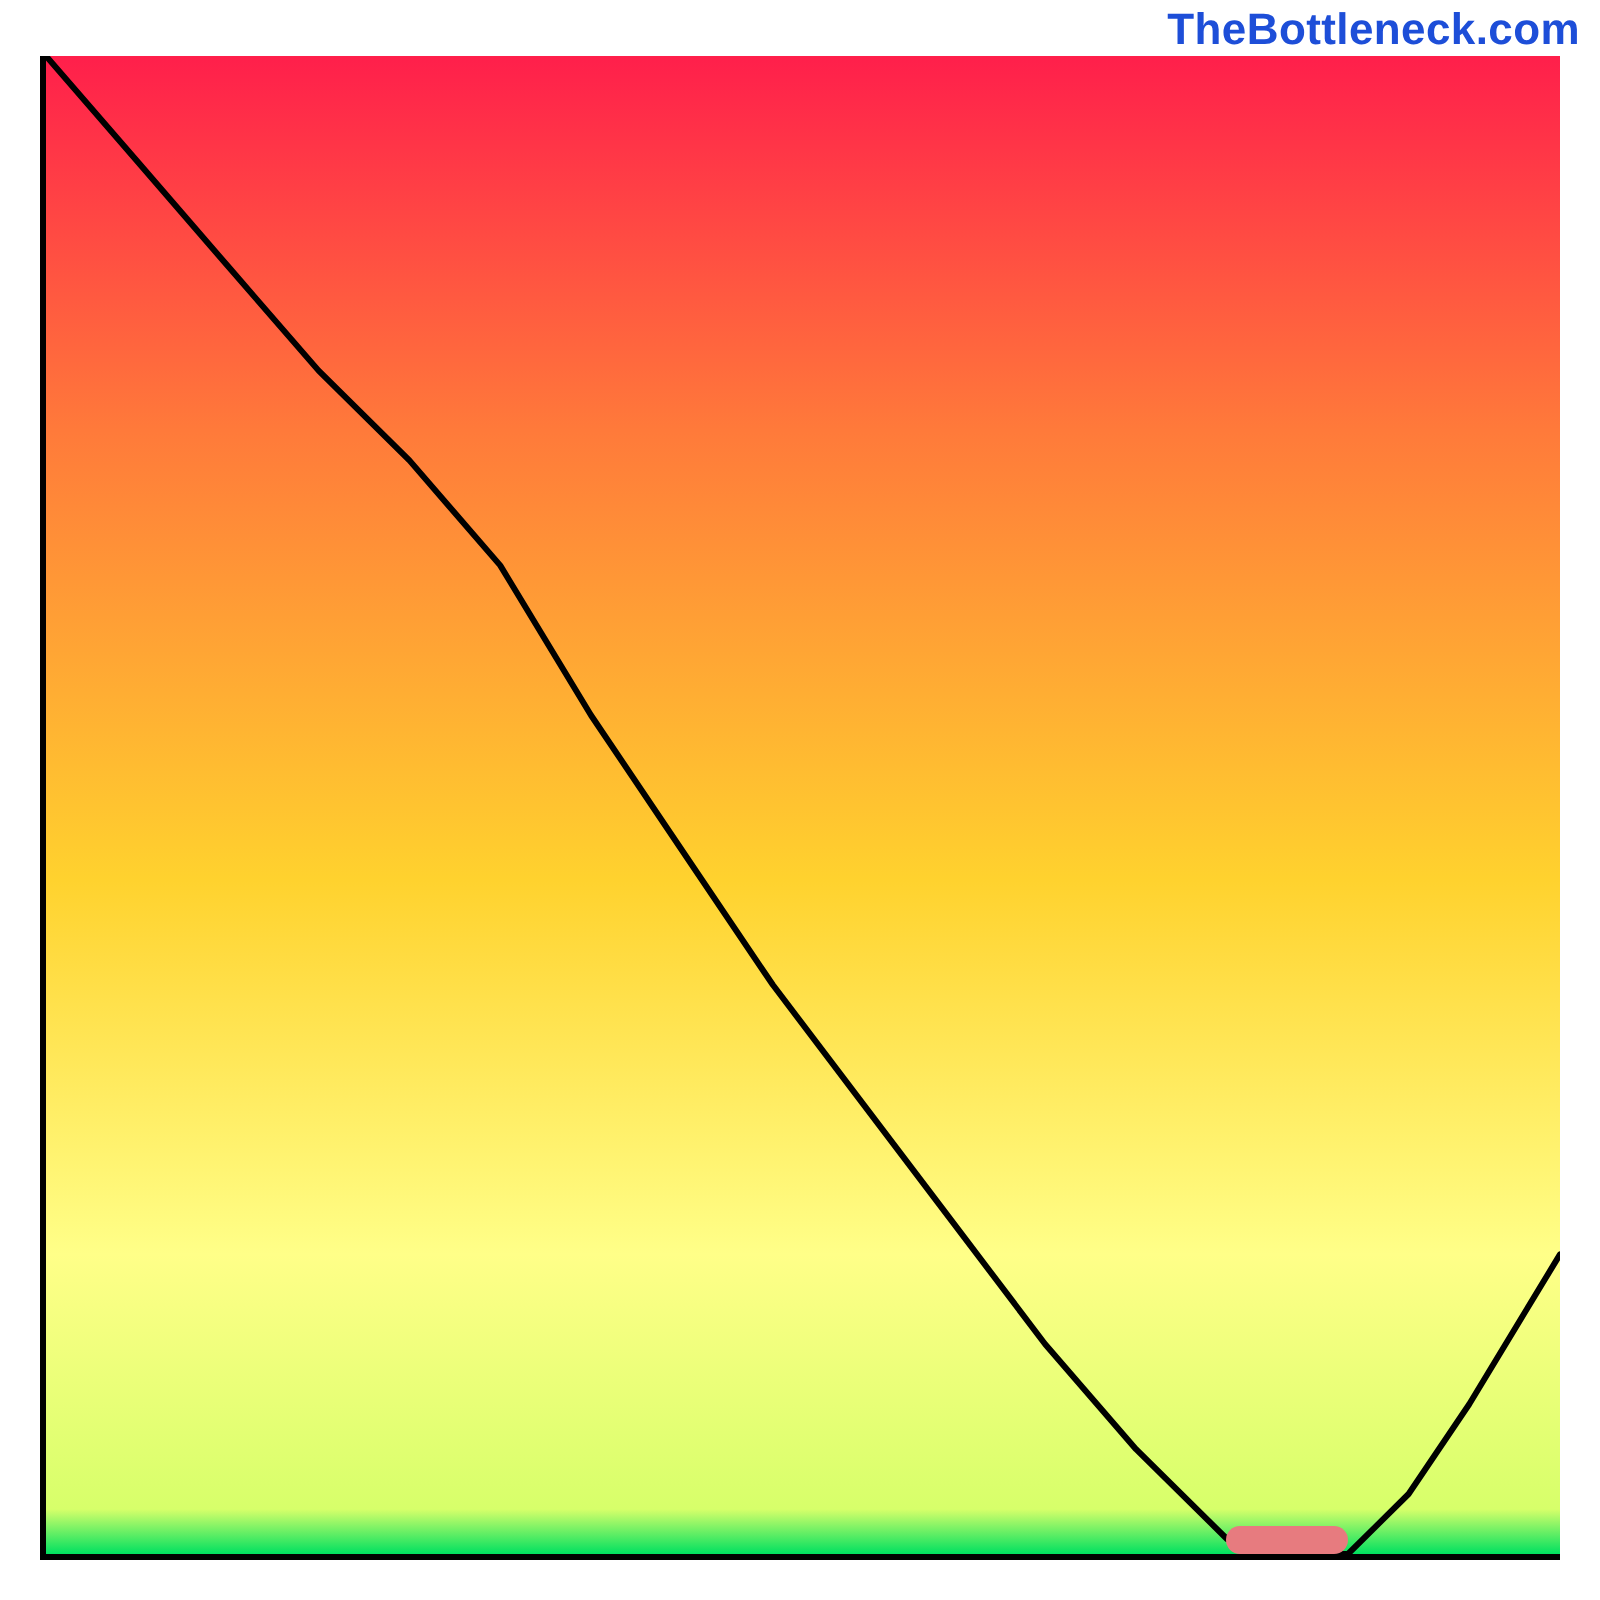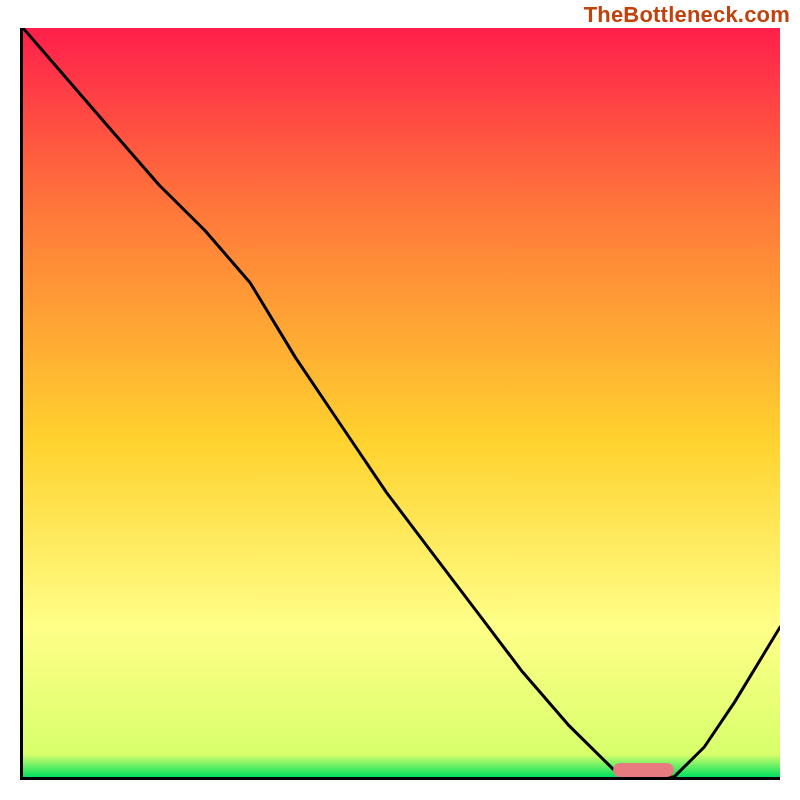--- a/index.html
+++ b/index.html
@@ -15,21 +15,21 @@
     position: relative;
     width: 800px;
     height: 800px;
   }
   .watermark {
     position: absolute;
     top: 2px;
     right: 10px;
     font-size: 22px;
     font-weight: 600;
-    color: #c2410c;
+    color: #1d4ed8;
     letter-spacing: 0.2px;
     z-index: 10;
   }
   .plot-frame {
     position: absolute;
     left: 20px;
     top: 28px;
     width: 760px;
     height: 752px;
     box-sizing: border-box;

